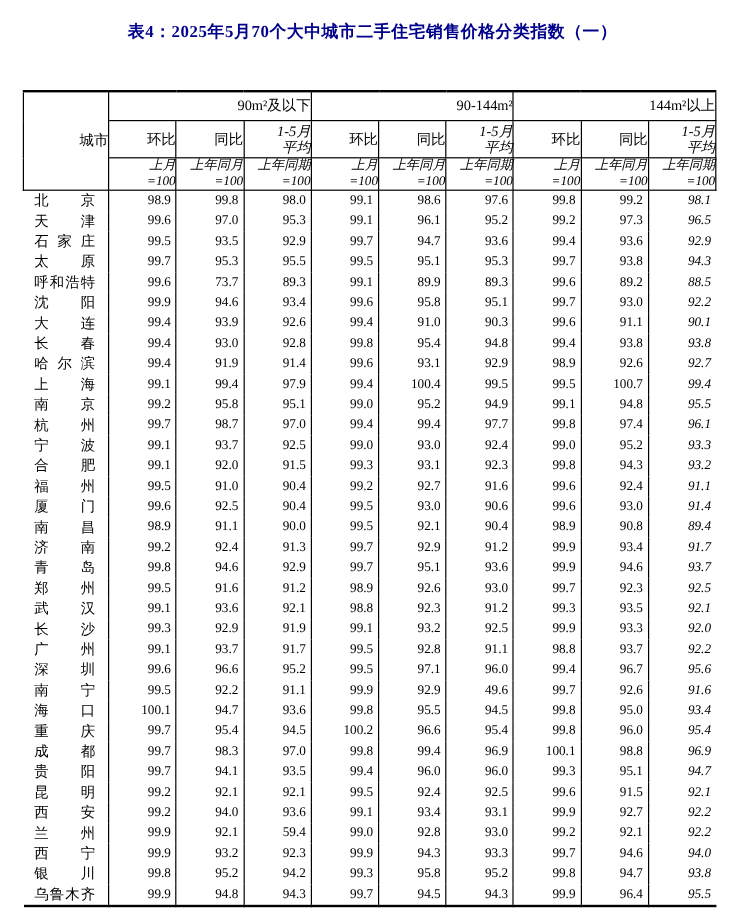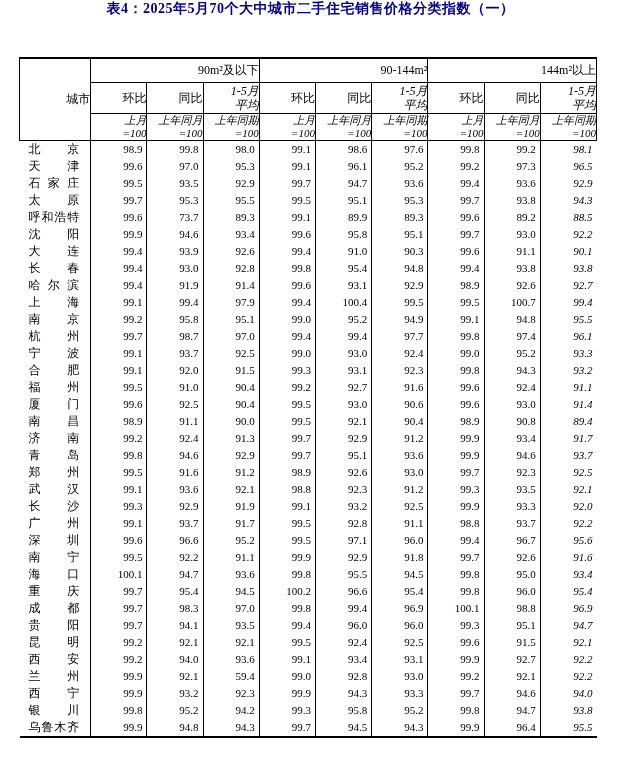--- a/index.html
+++ b/index.html
@@ -2,21 +2,21 @@
 <html><head>
 <meta charset="utf-8">
 <style>
   html,body { margin:0; padding:0; }
   body {
     width:621px; height:758px; background:#ffffff; color:#000;
     font-family:"Liberation Serif","DejaVu Serif",serif;
     overflow:hidden;
   }
   .title {
-    margin:0 10px 0 10px;
+    margin:18px 10px 0 10px;
     font-size:14px; font-weight:bold; color:#00008B;
     text-align:center; letter-spacing:0.5px;
   }
   table.idx {
     border-collapse:collapse; table-layout:fixed;
     margin:39px 0 0 19px; width:578px;
     border-top:2px solid #000; border-bottom:2px solid #000;
   }
   col.c-city { width:71px; }
   col.c-num { width:56px; }
@@ -439,21 +439,21 @@
     <td class="num">95.6</td>
   </tr>
 
   <tr>
     <td class="city">南宁</td>
     <td class="num">99.5</td>
     <td class="num">92.2</td>
     <td class="num">91.1</td>
     <td class="num">99.9</td>
     <td class="num">92.9</td>
-    <td class="num">91.8</td>
+    <td class="num">49.6</td>
     <td class="num">99.7</td>
     <td class="num">92.6</td>
     <td class="num">91.6</td>
   </tr>
 
   <tr>
     <td class="city">海口</td>
     <td class="num">100.1</td>
     <td class="num">94.7</td>
     <td class="num">93.6</td>

